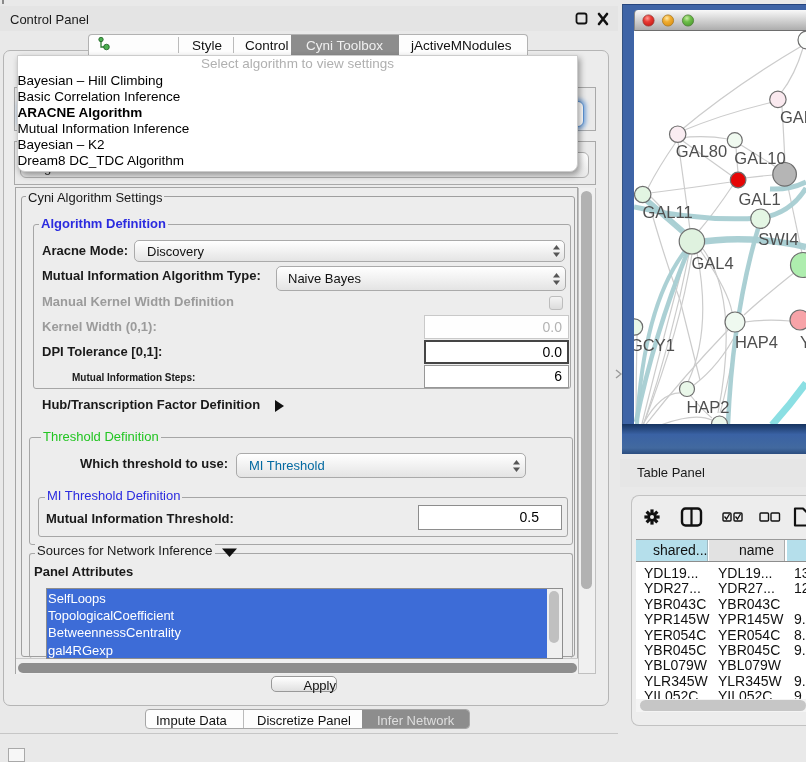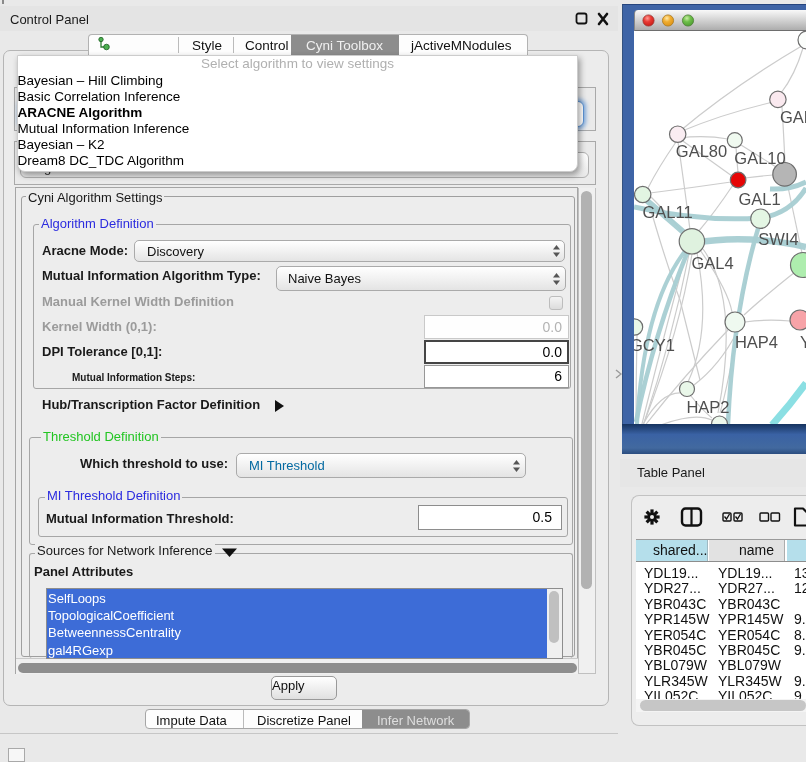--- a/index.html
+++ b/index.html
@@ -48,21 +48,21 @@
 <div class="abs" style="left:578px;top:188px;width:18px;height:486px;background:#f0f0f0;border:1px solid #c0c0c0;border-top:none;"></div>
 <div class="abs" style="left:581px;top:191px;width:11px;height:398px;background:#b2b2b2;border-radius:6px;"></div>
 
 <div class="abs" style="left:16px;top:658px;width:562px;height:16px;background:#f0f0f0;border-top:1px solid #c9c9c9;"></div>
 <div class="abs" style="left:18px;top:662.5px;width:559px;height:10px;background:#8e8e8e;border-radius:5px;"></div>
 
 <div class="abs" style="left:21px;top:196px;width:554px;height:461px;border:1px solid #9f9f9f;border-radius:3px;"></div>
 <div class="abs" style="left:26px;top:190px;background:#ededed;padding:0 2px;font-size:13px;color:#1a1a1a;">Cyni Algorithm Settings</div>
 
 <div class="abs" style="left:33px;top:224px;width:538px;height:165px;border:1px solid #a6a6a6;border-radius:3px;"></div>
-<div class="abs" style="left:39px;top:216px;background:#ededed;padding:0 2px;font-size:13px;color:#2b2bdf;">Algorithm Definition</div>
+<div class="abs" style="left:39px;top:216px;background:#ededed;padding:0 2px;font-size:13px;color:#2b2bdf;font-weight:bold;">Algorithm Definition</div>
 <div class="abs b" style="left:42px;top:243px;font-size:13px;color:#1a1a1a;">Aracne Mode:</div>
 <div class="abs" style="left:134px;top:240px;width:431px;height:22px;background:linear-gradient(#ffffff,#e4e4e4);border:1px solid #aaa;border-radius:5px;"></div>
 <div class="abs" style="left:147px;top:244px;font-size:13px;color:#111;">Discovery</div>
 <svg class="abs" style="left:551px;top:244px;" width="11" height="14" viewBox="0 0 11 14">
     <path d="M5.5 1 L9 5.5 L2 5.5 Z" fill="#555"></path>
     <path d="M5.5 13 L9 8.5 L2 8.5 Z" fill="#555"></path>
   </svg>
 <div class="abs b" style="left:42px;top:268px;font-size:13px;color:#1a1a1a;">Mutual Information Algorithm Type:</div>
 <div class="abs" style="left:276px;top:266px;width:290px;height:25px;background:linear-gradient(#ffffff,#e4e4e4);border:1px solid #aaa;border-radius:5px;"></div>
 <div class="abs" style="left:288px;top:271px;font-size:13px;color:#111;">Naive Bayes</div>
@@ -89,35 +89,35 @@
 <div class="abs" style="left:236px;top:453px;width:290px;height:25px;background:linear-gradient(#ffffff,#e4e4e4);border:1px solid #aaa;border-radius:5px;"></div>
 <div class="abs" style="left:249px;top:458px;font-size:13px;color:#0369a1;">MI Threshold</div>
 <svg class="abs" style="left:511px;top:459px;" width="11" height="14" viewBox="0 0 11 14">
     <path d="M5.5 1 L9 5.5 L2 5.5 Z" fill="#555"></path>
     <path d="M5.5 13 L9 8.5 L2 8.5 Z" fill="#555"></path>
   </svg>
 
 <div class="abs" style="left:38px;top:497px;width:530px;height:40px;border:1px solid #a6a6a6;border-radius:3px;"></div>
 <div class="abs" style="left:45px;top:488px;background:#ededed;padding:0 2px;font-size:13px;color:#2b2bdf;">MI Threshold Definition</div>
 <div class="abs b" style="left:46px;top:511px;font-size:13px;color:#1a1a1a;">Mutual Information Threshold:</div>
-<div class="abs" style="left:418px;top:505px;width:144px;height:25px;background:#fff;border:1px solid #8d8d8d;font-size:14px;color:#000;text-align:right;line-height:23px;padding-right:9px;">0.5</div>
+<div class="abs" style="left:418px;top:505px;width:144px;height:25px;background:#fff;border:1px solid #8d8d8d;font-size:14px;color:#000;text-align:right;line-height:23px;padding-right:22px;">0.5</div>
 
 <div class="abs" style="left:29px;top:553px;width:544px;height:105px;border:1px solid #a6a6a6;border-radius:3px;border-bottom:none;"></div>
 <div class="abs" style="left:35px;top:543px;background:#ededed;padding:0 2px;font-size:13px;color:#1a1a1a;">Sources for Network Inference</div>
 <svg class="abs" style="left:221px;top:547px;" width="17" height="11" viewBox="0 0 17 11">
     <path d="M1 1.5 L16 1.5 L8.5 10 Z" fill="#111"></path>
   </svg>
 <div class="abs b" style="left:34px;top:564px;font-size:13px;color:#1a1a1a;">Panel Attributes</div>
 <div class="abs" style="left:46px;top:588px;width:517px;height:71px;background:#fff;border:1px solid #8d8d8d;"></div>
 <div class="abs" style="left:47px;top:589px;width:500px;height:69px;background:#3d6cd7;"></div>
 <div class="abs" style="left:48px;top:589.5px;font-size:13px;line-height:17.4px;color:#fff;">SelfLoops<br>TopologicalCoefficient<br>BetweennessCentrality<br>gal4RGexp</div>
 <div class="abs" style="left:547px;top:589px;width:15px;height:69px;background:#f0f0f0;"></div>
 <div class="abs" style="left:549px;top:591px;width:10px;height:52px;background:#c0c0c0;border-radius:5px;"></div>
 
-<div class="abs" style="left:271px;top:676px;width:66px;height:24px;background:linear-gradient(#ffffff,#e0e0e0);border:1px solid #999;border-radius:5px;text-align:left;font-size:13px;line-height:18px;color:#111;">Apply</div>
+<div class="abs" style="left:271px;top:676px;width:66px;height:16px;background:linear-gradient(#ffffff,#e0e0e0);border:1px solid #999;border-radius:5px;text-align:right;font-size:13px;line-height:18px;color:#111;">Apply</div>
 
 <div class="abs" style="left:145px;top:709px;width:325px;height:20px;background:#fdfdfd;border:1px solid #a6a6a6;border-radius:4px;overflow:hidden;">
   <div class="abs" style="left:97px;top:0;width:1px;height:20px;background:#bbb;"></div>
   <div class="abs" style="left:216px;top:0;width:109px;height:20px;background:#8d8d8d;"></div>
   <div class="abs" style="left:10px;top:3px;font-size:13px;color:#111;">Impute Data</div>
   <div class="abs" style="left:111px;top:3px;font-size:13px;color:#111;">Discretize Panel</div>
   <div class="abs" style="left:231px;top:3px;font-size:13px;color:#dedede;">Infer Network</div>
 </div>
 <div class="abs" style="left:0;top:733px;width:618px;height:1px;background:#c6c6c6;"></div>
 

